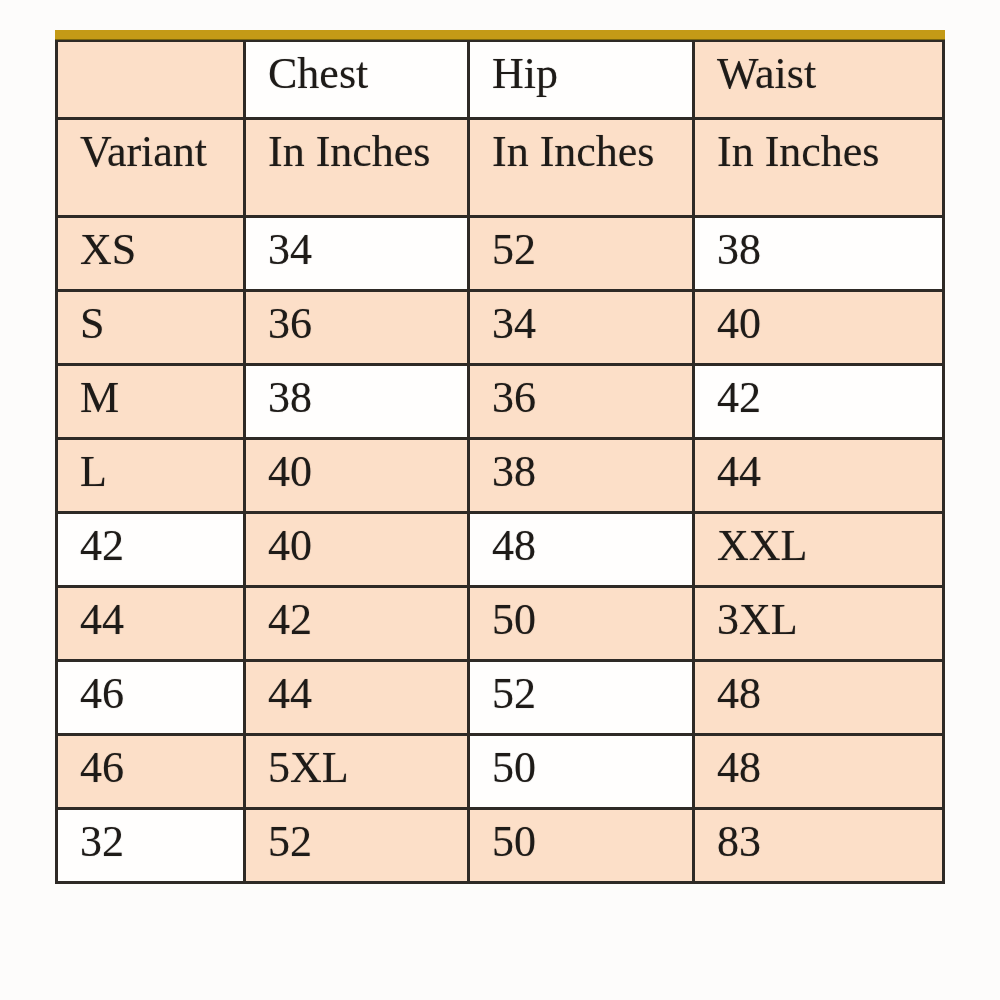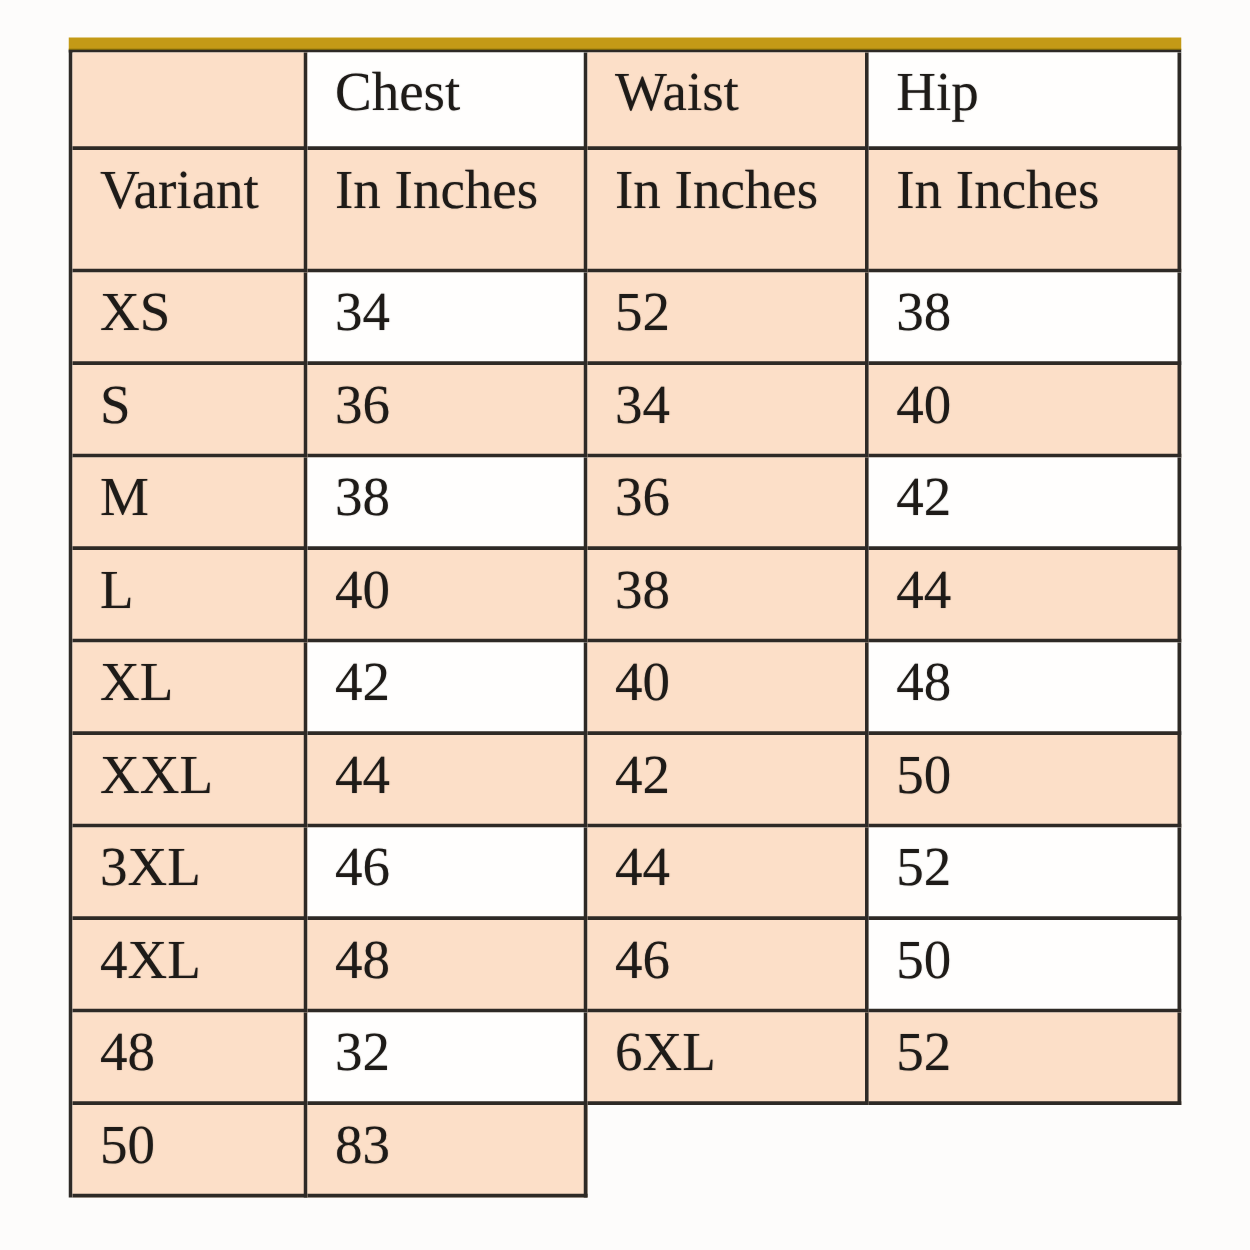--- a/index.html
+++ b/index.html
@@ -61,59 +61,57 @@
 </style>
 </head>
 <body>
 
 <div class="page">
   <div class="chart-wrap">
     <div class="gold-bar"></div>
     <div class="grid">
         <div class="cell rh1 bg-peach"></div>
         <div class="cell rh1 bg-white">Chest</div>
+        <div class="cell rh1 bg-white">Hip</div>
         <div class="cell rh1 bg-peach">Waist</div>
-        <div class="cell rh1 bg-white">Hip</div>
         <div class="cell rh2 bg-peach">Variant</div>
         <div class="cell rh2 bg-peach">In Inches</div>
         <div class="cell rh2 bg-peach">In Inches</div>
         <div class="cell rh2 bg-peach">In Inches</div>
         <div class="cell rd bg-peach">XS</div>
         <div class="cell rd bg-white">34</div>
         <div class="cell rd bg-peach">52</div>
         <div class="cell rd bg-white">38</div>
         <div class="cell rd bg-peach">S</div>
         <div class="cell rd bg-peach">36</div>
         <div class="cell rd bg-peach">34</div>
         <div class="cell rd bg-peach">40</div>
         <div class="cell rd bg-peach">M</div>
         <div class="cell rd bg-white">38</div>
         <div class="cell rd bg-peach">36</div>
         <div class="cell rd bg-white">42</div>
         <div class="cell rd bg-peach">L</div>
         <div class="cell rd bg-peach">40</div>
         <div class="cell rd bg-peach">38</div>
         <div class="cell rd bg-peach">44</div>
-        <div class="cell rd bg-peach">XL</div>
         <div class="cell rd bg-white">42</div>
         <div class="cell rd bg-peach">40</div>
         <div class="cell rd bg-white">48</div>
         <div class="cell rd bg-peach">XXL</div>
         <div class="cell rd bg-peach">44</div>
         <div class="cell rd bg-peach">42</div>
         <div class="cell rd bg-peach">50</div>
         <div class="cell rd bg-peach">3XL</div>
         <div class="cell rd bg-white">46</div>
         <div class="cell rd bg-peach">44</div>
         <div class="cell rd bg-white">52</div>
-        <div class="cell rd bg-peach">4XL</div>
         <div class="cell rd bg-peach">48</div>
         <div class="cell rd bg-peach">46</div>
+        <div class="cell rd bg-peach">5XL</div>
         <div class="cell rd bg-white">50</div>
         <div class="cell rd bg-peach">48</div>
         <div class="cell rd bg-white">32</div>
-        <div class="cell rd bg-peach">6XL</div>
         <div class="cell rd bg-peach">52</div>
         <div class="cell rd bg-peach">50</div>
         <div class="cell rd bg-peach">83</div>
       </div>
   </div>
 </div>
 
 </body></html>

